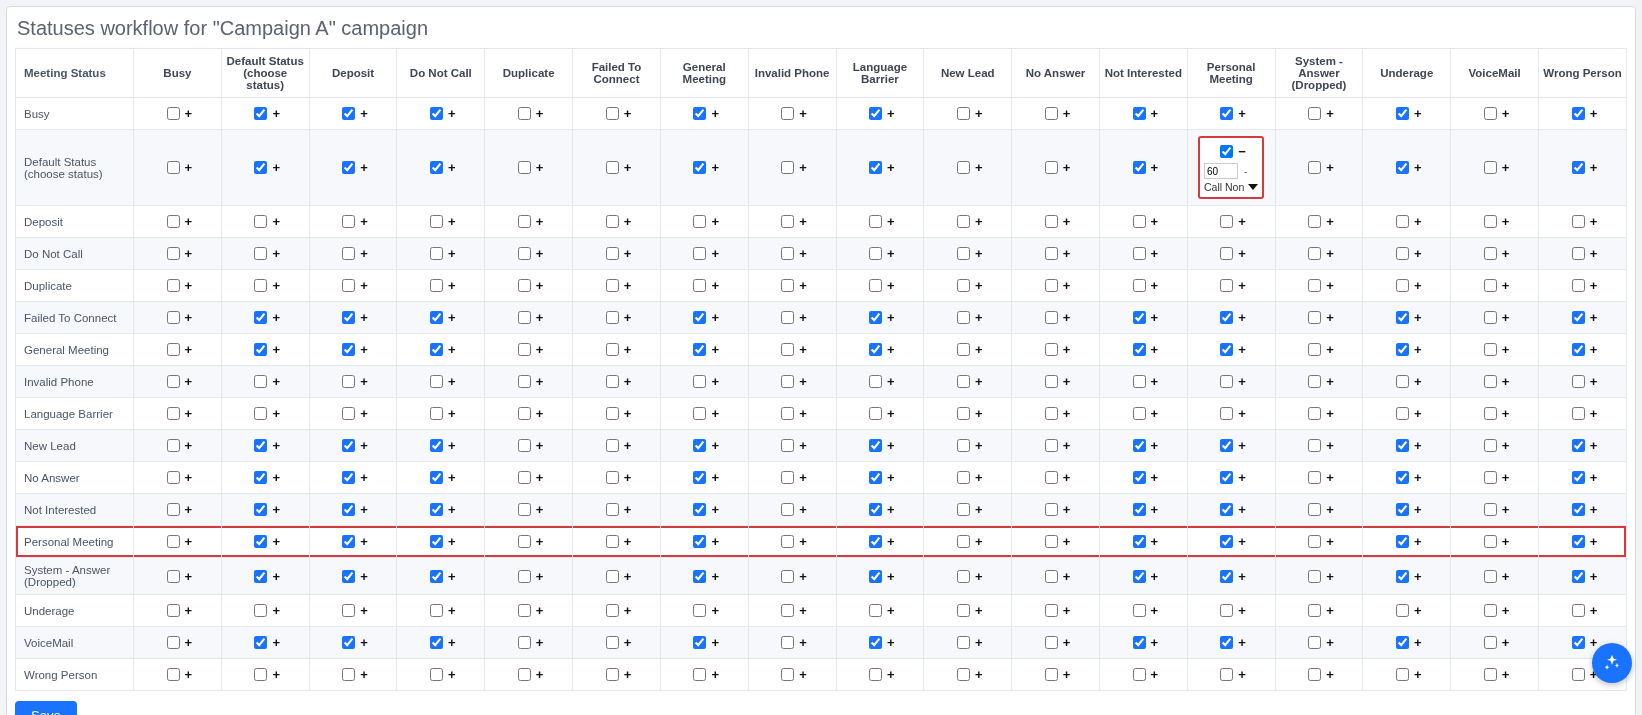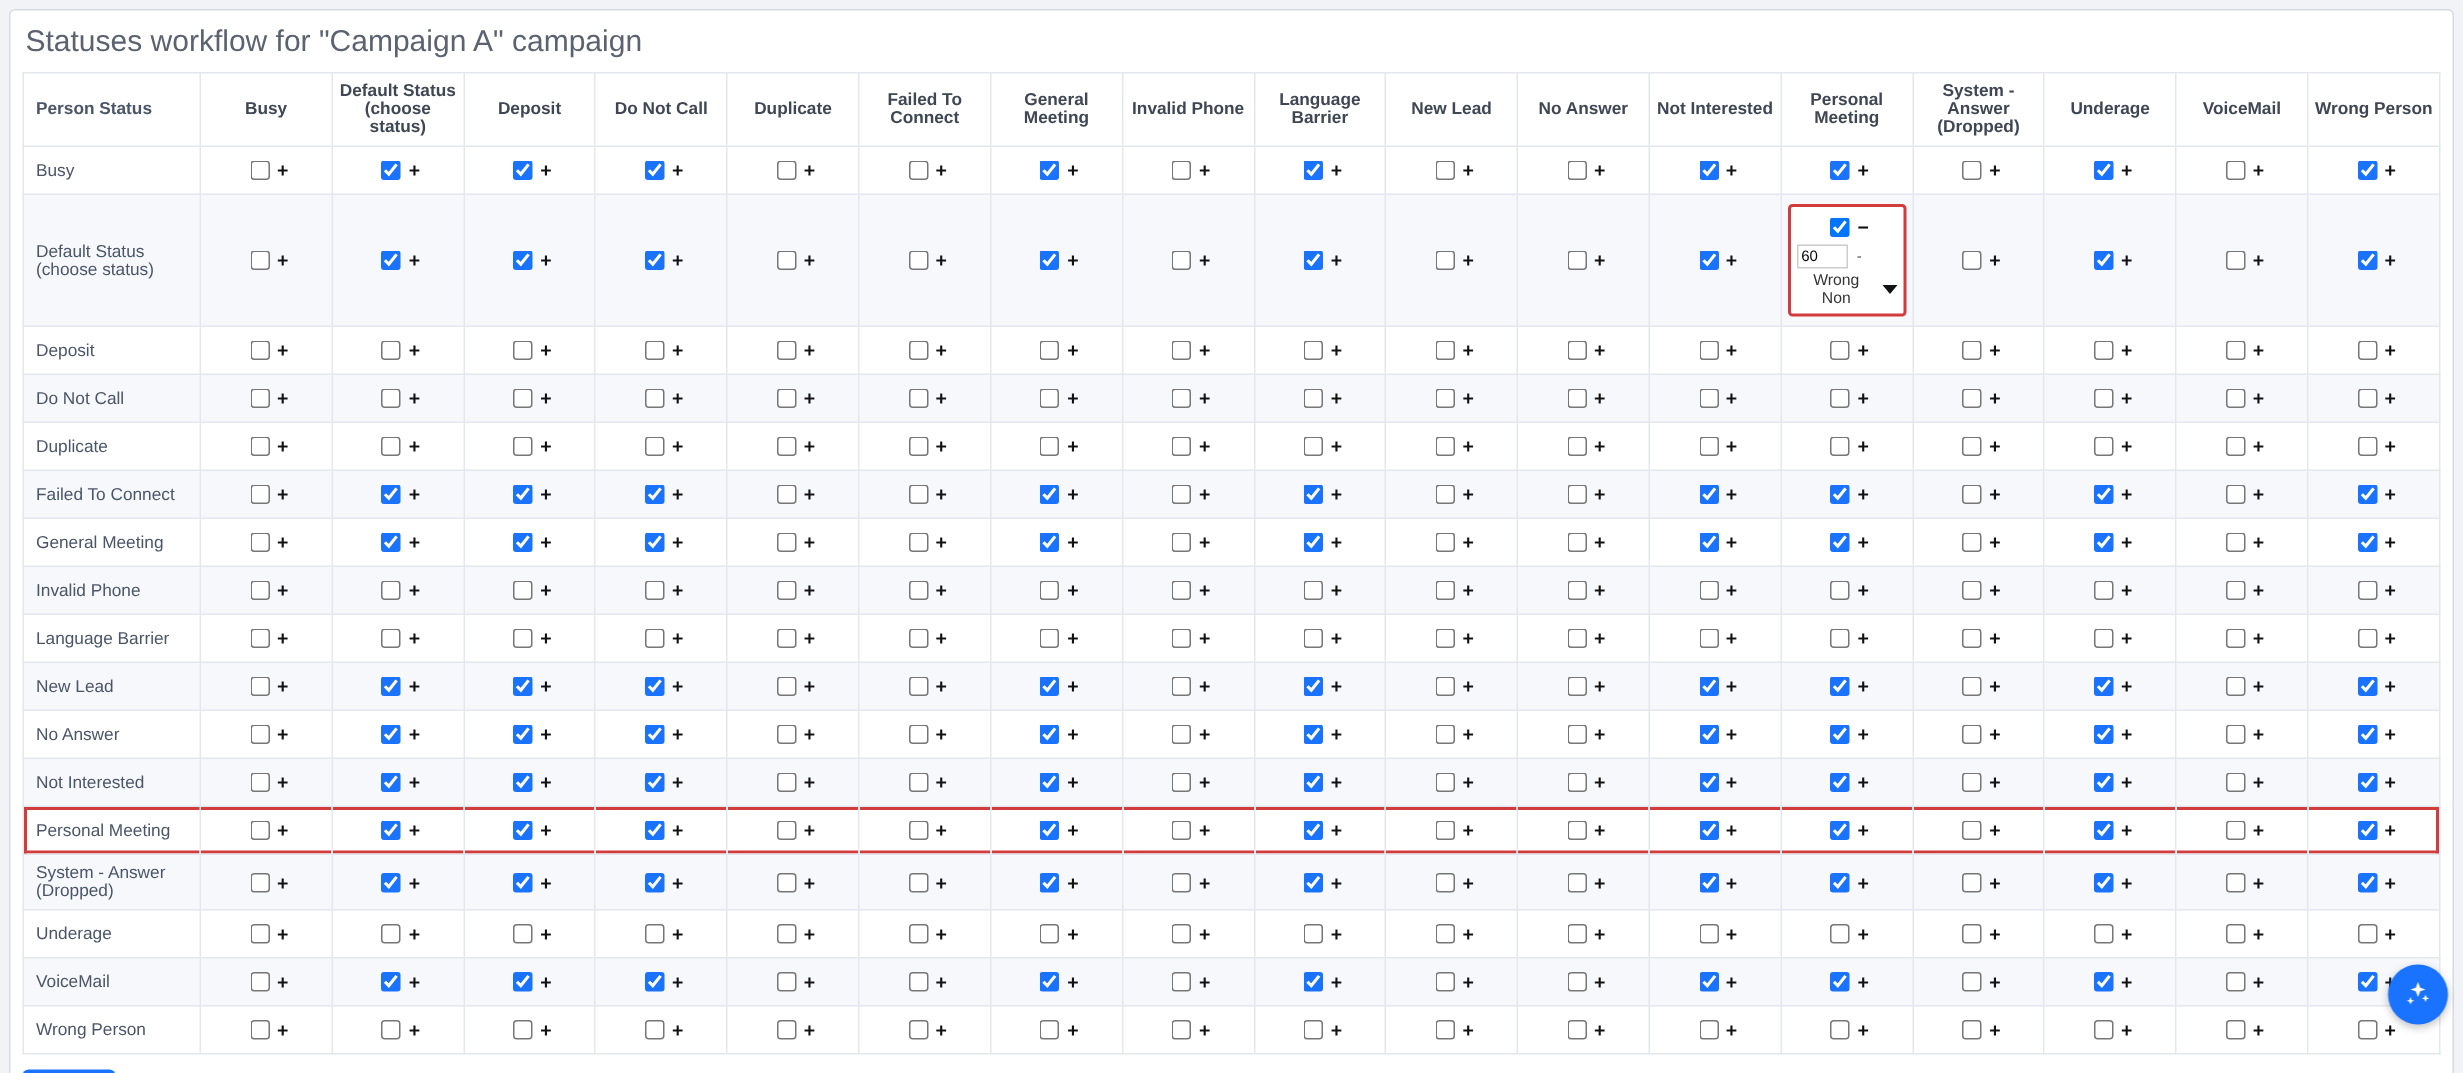--- a/index.html
+++ b/index.html
@@ -157,21 +157,21 @@
         <col>
         <col>
         <col>
         <col>
         <col>
         <col>
         <col>
       </colgroup>
     <thead>
         <tr id="thead-row">
-          <th class="row-head">Person Status</th>
+          <th class="row-head">Meeting Status</th>
           <th>Busy</th>
           <th>Default Status (choose status)</th>
           <th>Deposit</th>
           <th>Do Not Call</th>
           <th>Duplicate</th>
           <th>Failed To Connect</th>
           <th>General Meeting</th>
           <th>Invalid Phone</th>
           <th>Language Barrier</th>
           <th>New Lead</th>
@@ -364,21 +364,21 @@
               <span class="plus"></span>
             </div>
           </td>
           <td><div class="popup"><div class="toprow">
                 <input type="checkbox" checked="" style="">
                 <span class="minus"></span>
               </div><div class="midrow">
                 <input class="num" value="60" style="">
                 <span>-</span>
               </div><div class="sel">
-                <span>Wrong Non</span>
+                <span>Call Non</span>
                 <span class="chev"></span>
               </div></div></td>
           <td>
             <div class="cell">
               <input type="checkbox" style="">
               <span class="plus"></span>
             </div>
           </td>
           <td>
             <div class="cell">

